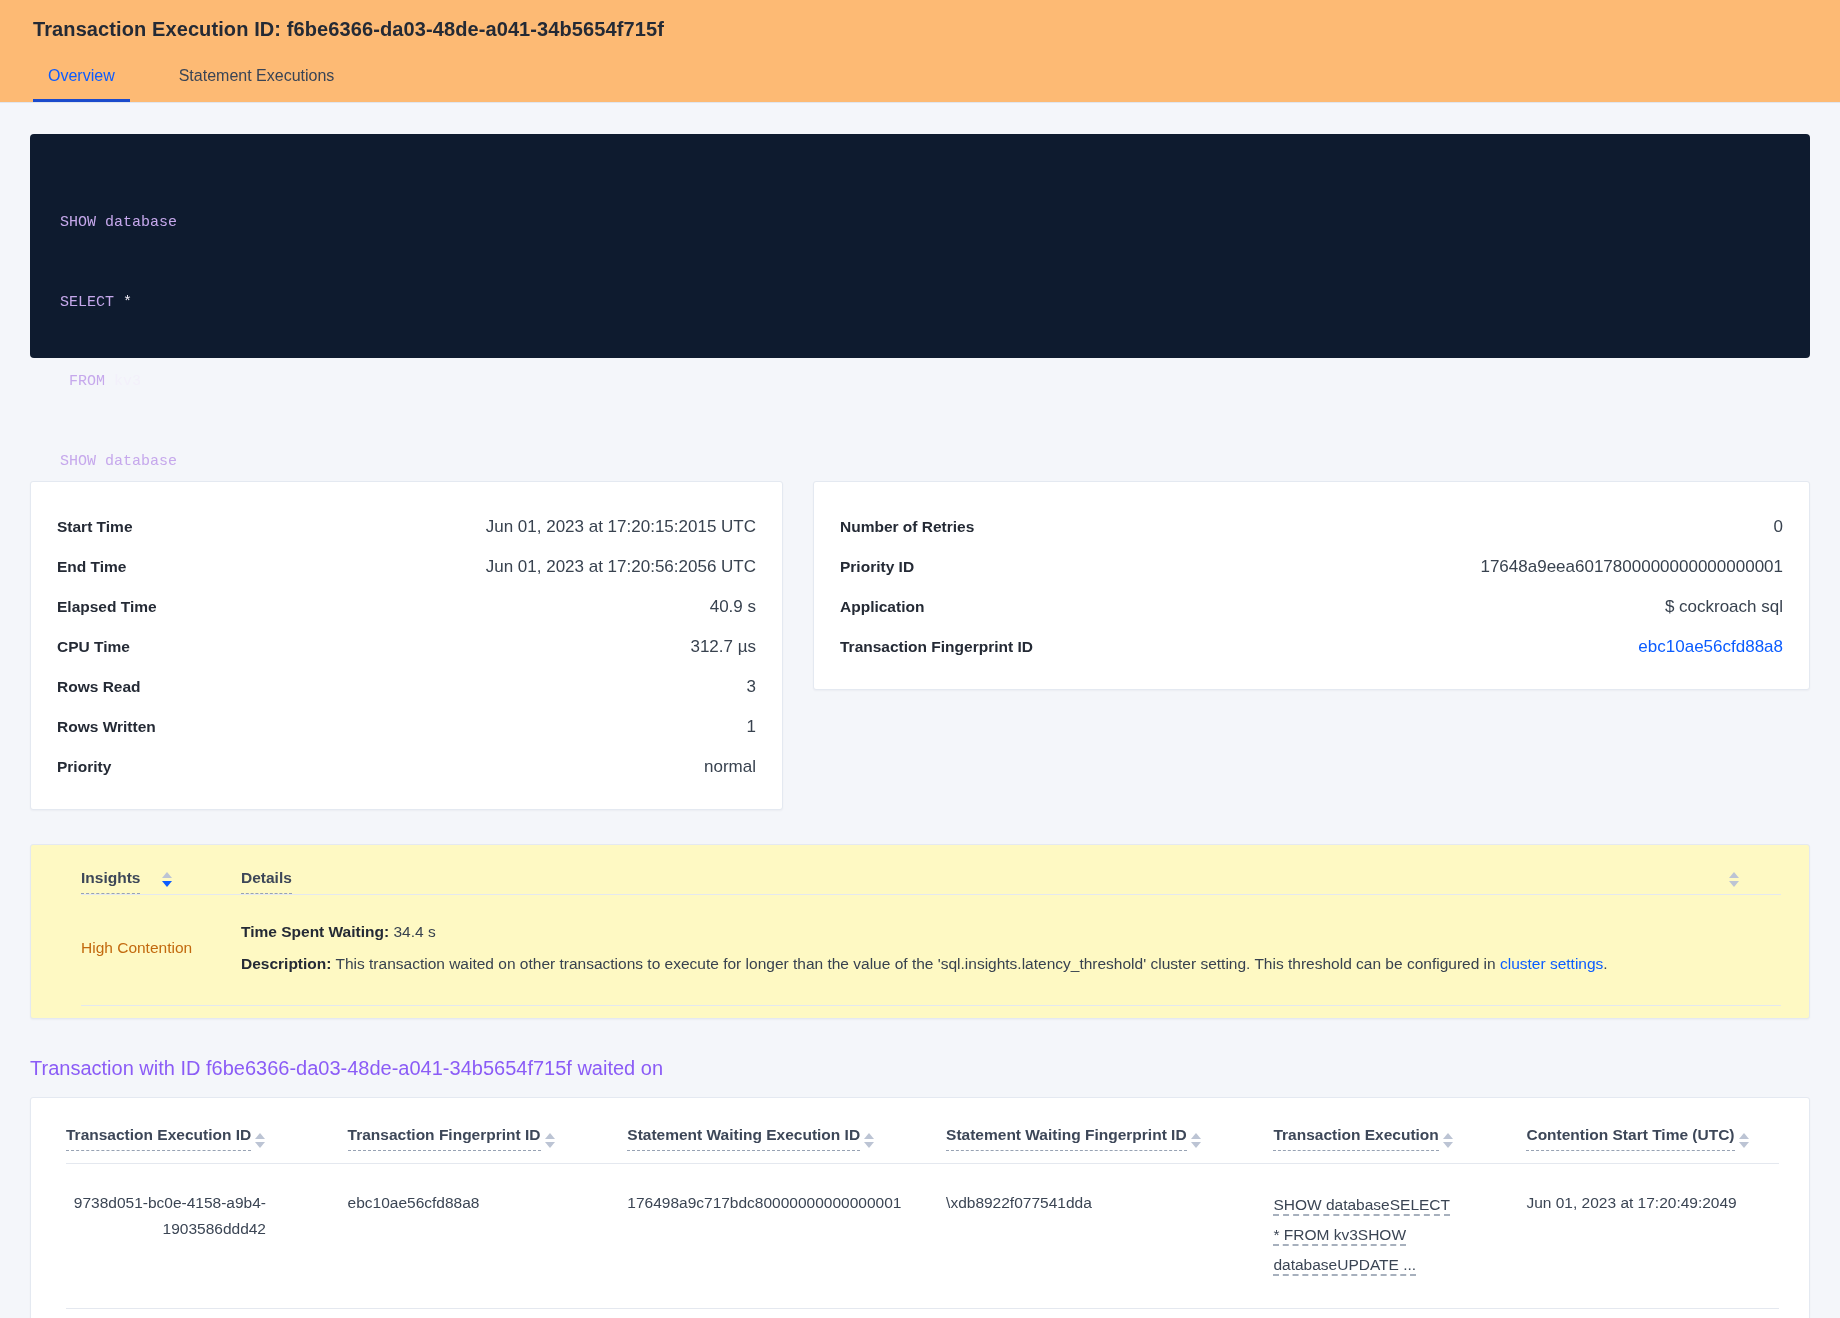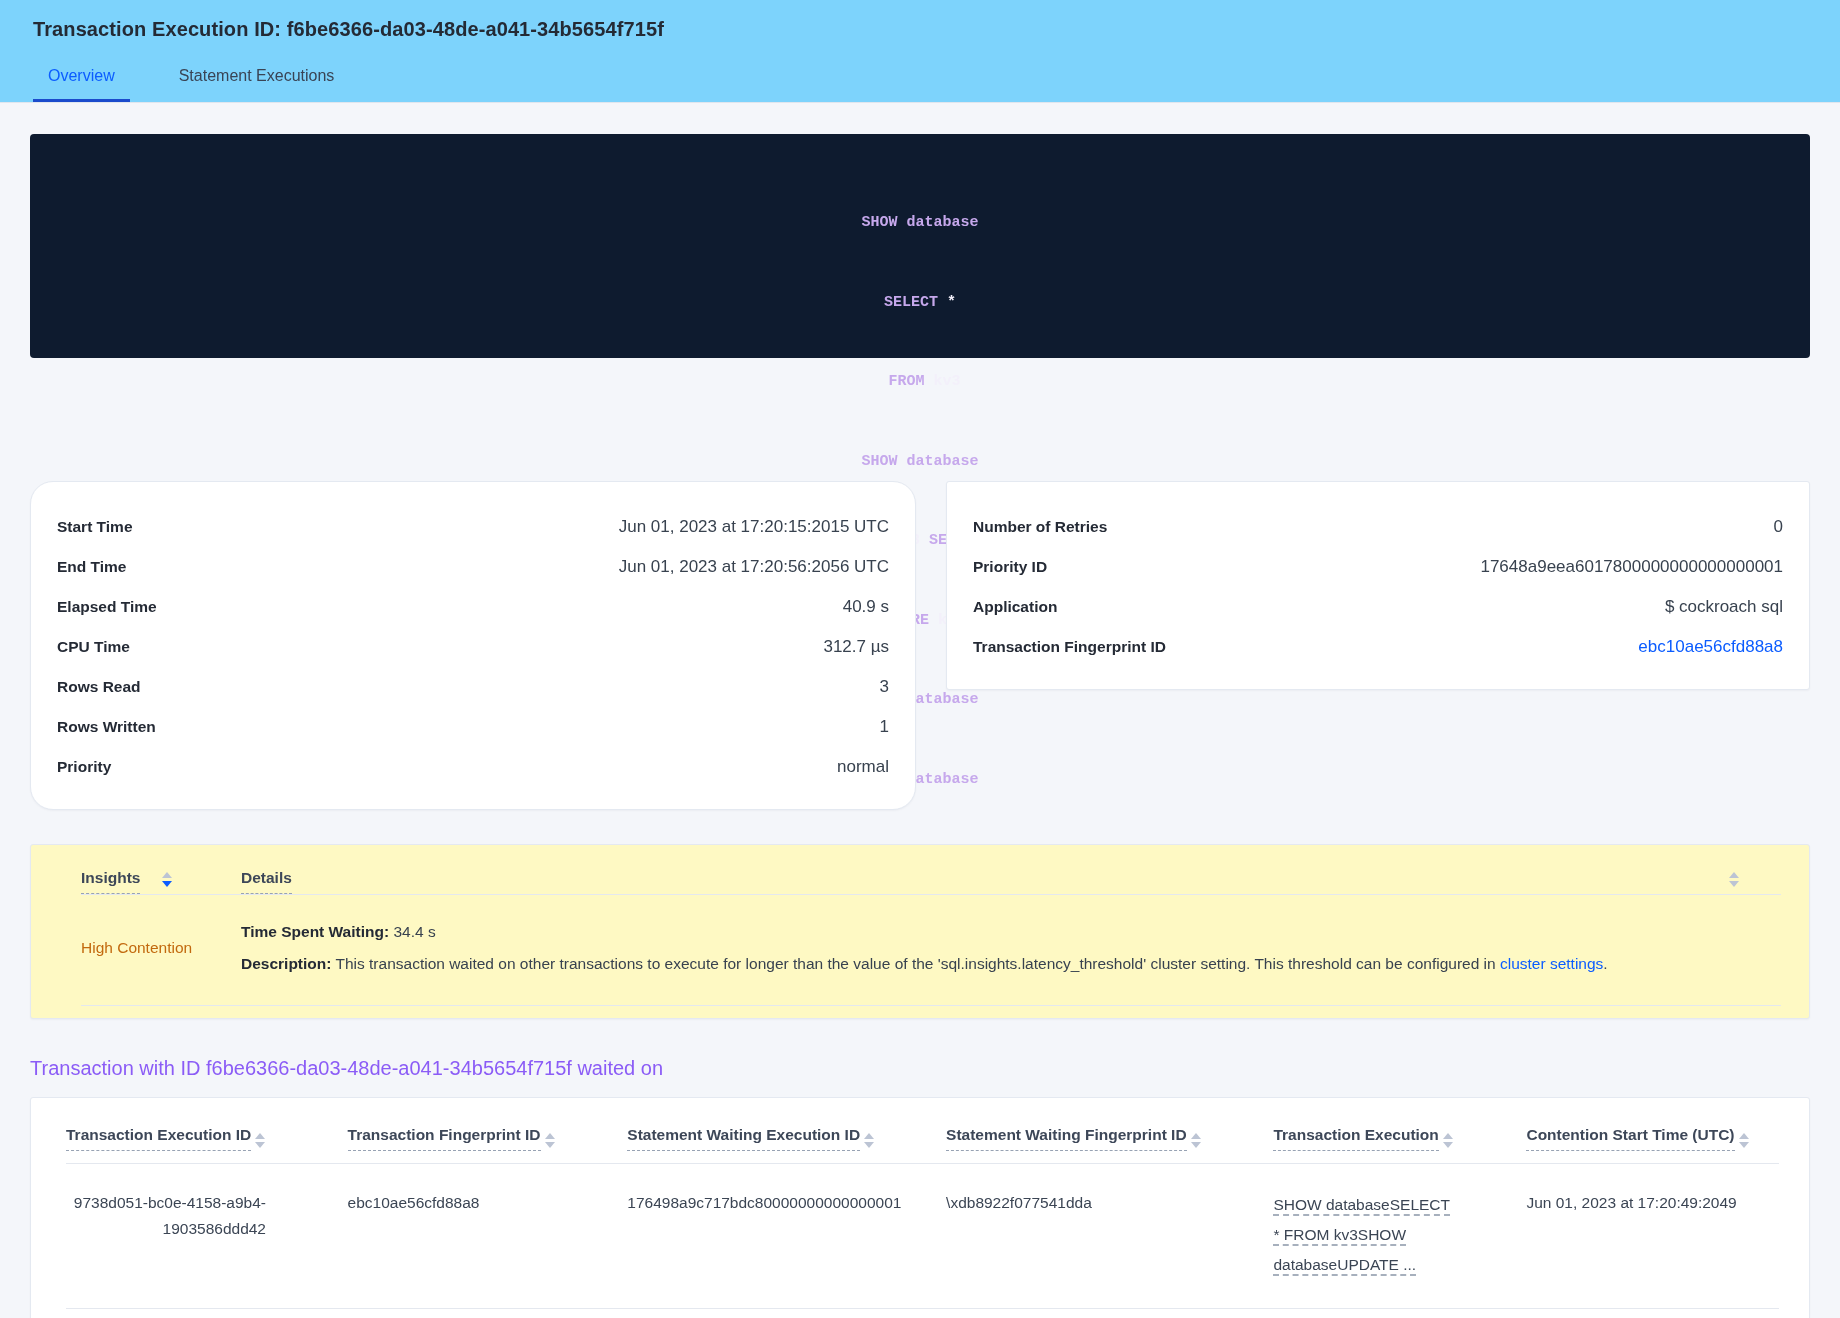--- a/index.html
+++ b/index.html
@@ -1,41 +1,41 @@
 <!DOCTYPE html>
 <html><head>
 <meta charset="utf-8">
 <style>
   * { margin:0; padding:0; box-sizing:border-box; }
   html,body { width:1840px; height:1318px; overflow:hidden; background:#f4f6fa;
               font-family:"Liberation Sans", sans-serif; color:#242a35; }
 
   
-  .header { background:#7dd3fc; padding:18px 33px 0 33px; border-bottom:1px solid #e0e6ee; }
+  .header { background:#fdba74; padding:18px 33px 0 33px; border-bottom:1px solid #e0e6ee; }
   .page-title { font-size:20px; font-weight:700; color:#242a35; letter-spacing:.1px; }
   .tabs { display:flex; margin-top:26px; }
   .tab { font-size:16px; color:#394455; padding:0 15px 14px 15px; margin-right:34px; cursor:pointer; }
   .tab.active { color:#0b5cff; border-bottom:3px solid #1b4bcc;text-align:center; }
 
   .content { padding:0 30px; }
 
   
   .sql-box { margin-top:31px; background:#0e1b2f; border-radius:4px; height:224px;
              padding:23px 30px; white-space:pre-wrap;
              font-family:"Liberation Mono","DejaVu Sans Mono",monospace;
-             font-size:15px; font-weight:bold; line-height:26.5px;text-align:center; }
+             font-size:15px; font-weight:normal; line-height:26.5px; }
   .sql-box .kw { color:#c6a8ec; }
   .sql-box .pl { color:#f3f0fa; }
 
   
   .cards-row { display:flex; gap:30px; margin-top:123px; align-items:flex-start; }
   .card { background:#ffffff; border:1px solid #e4e9f1; border-radius:3px;
           box-shadow:0 1px 2px rgba(16,30,55,.04); }
   .card.summary { padding:25px 26px 22px 26px; }
-  .card.left-card  { width:886px;border-radius:23px; }
+  .card.left-card  { width:753px; }
   .card.right-card { flex:1; }
   .kv-row { display:flex; justify-content:space-between; align-items:baseline; padding:10px 0; }
   .kv-label { font-size:15.5px; font-weight:700; color:#242a35; }
   .kv-value { font-size:17px; color:#38424f; text-align:right; }
   .kv-value.link { color:#0b5cff; cursor:pointer; }
 
   
   .insights-card { margin-top:34px; background:#fef9c3; border:1px solid #e4e9f1; border-radius:3px;
                    box-shadow:0 1px 2px rgba(16,30,55,.04); padding:24px 0 12px 0; }
   .insights-inner { margin:0 28px 0 50px; }

